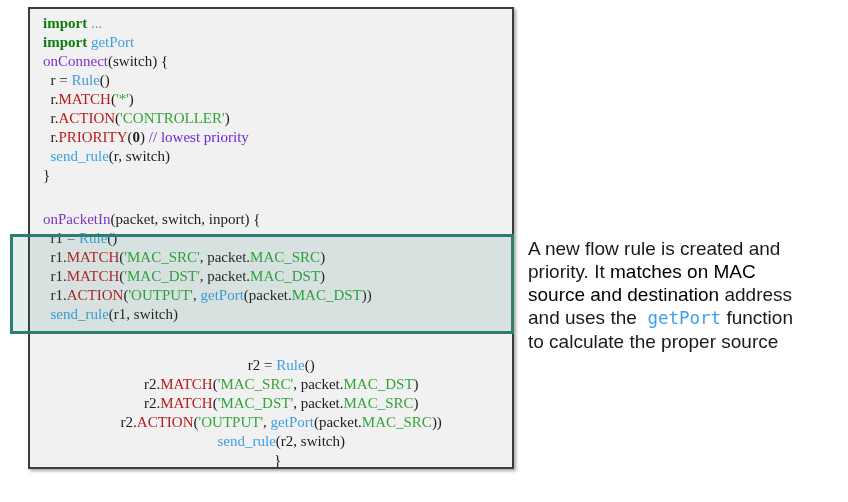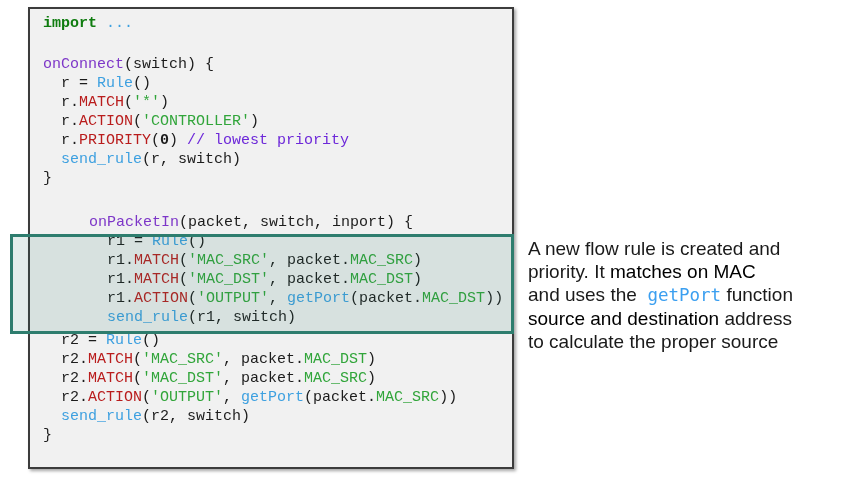--- a/index.html
+++ b/index.html
@@ -20,27 +20,27 @@
     width: 486px;
     height: 462px;
     box-sizing: border-box;
     background: #f1f1f1;
     border: 2px solid #3c3c3c;
     box-shadow: 2px 2px 3px rgba(0,0,0,0.35);
     padding: 5px 0 0 13px;
     overflow: hidden;
   }
   .code-block { white-space: pre; }
-  .block-b { margin-top: 22px; }
-  .block-c { margin-top: 25px; margin-left: 46px; }
-  .block-d { margin-top: 4px; }
+  .block-b { margin-top: 0; }
+  .block-c { margin-top: 25px; }
+  .block-d { margin-top: 32px; text-align: center; }
   .code-line {
     height: 19px;
     line-height: 19px;
-    font-family: Liberation Mono, monospace;
+    font-family: Liberation Serif, serif;
     font-size: 15px;
     white-space: pre;
     color: #1c1c1c;
   }
   .c-pln { color: #1c1c1c; }
   .c-kw  { color: #0f7c0f; font-weight: bold; }
   .c-fn  { color: #7d36c8; }
   .c-blu { color: #3da0e0; }
   .c-red { color: #b91c1c; }
   .c-str { color: #31a53a; }
@@ -80,29 +80,29 @@
     font-family: "DejaVu Sans Mono", "Liberation Mono", monospace;
     font-size: 17.5px;
   }
 </style>
 </head>
 <body>
 
 <div class="stage">
 
   <div class="code-panel">
-    <div class="code-block block-a"><div class="code-line"><span class="c-kw">import</span><span class="c-pln"> </span><span class="c-blu">...</span></div></div>
+    <div class="code-block block-a"><div class="code-line"><span class="c-kw">import</span><span class="c-pln"> </span><span class="c-blu">...</span></div><div class="code-line"><span class="c-kw">import</span><span class="c-pln"> </span><span class="c-blu">getPort</span></div></div>
     <div class="code-block block-b"><div class="code-line"><span class="c-fn">onConnect</span><span class="c-pln">(switch) {</span></div><div class="code-line"><span class="c-pln">  r = </span><span class="c-blu">Rule</span><span class="c-pln">()</span></div><div class="code-line"><span class="c-pln">  r.</span><span class="c-red">MATCH</span><span class="c-pln">(</span><span class="c-str">'*'</span><span class="c-pln">)</span></div><div class="code-line"><span class="c-pln">  r.</span><span class="c-red">ACTION</span><span class="c-pln">(</span><span class="c-str">'CONTROLLER'</span><span class="c-pln">)</span></div><div class="code-line"><span class="c-pln">  r.</span><span class="c-red">PRIORITY</span><span class="c-pln">(</span><span class="c-num">0</span><span class="c-pln">) </span><span class="c-com">// lowest priority</span></div><div class="code-line"><span class="c-pln">  </span><span class="c-blu">send_rule</span><span class="c-pln">(r, switch)</span></div><div class="code-line"><span class="c-pln">}</span></div></div>
     <div class="code-block block-c"><div class="code-line"><span class="c-fn">onPacketIn</span><span class="c-pln">(packet, switch, inport) {</span></div><div class="code-line"><span class="c-pln">  r1 = </span><span class="c-blu">Rule</span><span class="c-pln">()</span></div><div class="code-line"><span class="c-pln">  r1.</span><span class="c-red">MATCH</span><span class="c-pln">(</span><span class="c-str">'MAC_SRC'</span><span class="c-pln">, packet.</span><span class="c-str">MAC_SRC</span><span class="c-pln">)</span></div><div class="code-line"><span class="c-pln">  r1.</span><span class="c-red">MATCH</span><span class="c-pln">(</span><span class="c-str">'MAC_DST'</span><span class="c-pln">, packet.</span><span class="c-str">MAC_DST</span><span class="c-pln">)</span></div><div class="code-line"><span class="c-pln">  r1.</span><span class="c-red">ACTION</span><span class="c-pln">(</span><span class="c-str">'OUTPUT'</span><span class="c-pln">, </span><span class="c-blu">getPort</span><span class="c-pln">(packet.</span><span class="c-str">MAC_DST</span><span class="c-pln">))</span></div><div class="code-line"><span class="c-pln">  </span><span class="c-blu">send_rule</span><span class="c-pln">(r1, switch)</span></div></div>
     <div class="code-block block-d"><div class="code-line"><span class="c-pln">  r2 = </span><span class="c-blu">Rule</span><span class="c-pln">()</span></div><div class="code-line"><span class="c-pln">  r2.</span><span class="c-red">MATCH</span><span class="c-pln">(</span><span class="c-str">'MAC_SRC'</span><span class="c-pln">, packet.</span><span class="c-str">MAC_DST</span><span class="c-pln">)</span></div><div class="code-line"><span class="c-pln">  r2.</span><span class="c-red">MATCH</span><span class="c-pln">(</span><span class="c-str">'MAC_DST'</span><span class="c-pln">, packet.</span><span class="c-str">MAC_SRC</span><span class="c-pln">)</span></div><div class="code-line"><span class="c-pln">  r2.</span><span class="c-red">ACTION</span><span class="c-pln">(</span><span class="c-str">'OUTPUT'</span><span class="c-pln">, </span><span class="c-blu">getPort</span><span class="c-pln">(packet.</span><span class="c-str">MAC_SRC</span><span class="c-pln">))</span></div><div class="code-line"><span class="c-pln">  </span><span class="c-blu">send_rule</span><span class="c-pln">(r2, switch)</span></div><div class="code-line"><span class="c-pln">}</span></div></div>
   </div>
 
   <div class="highlight-box"></div>
 
   <div class="explanation">
       <div class="exp-line"><span class="t-plain">A new flow rule is created and</span></div>
       <div class="exp-line"><span class="t-plain">priority. It </span><span class="t-teal">matches on MAC</span></div>
+      <div class="exp-line"><span class="t-teal">source and destination</span><span class="t-plain"> address</span></div>
       <div class="exp-line"><span class="t-plain">and uses the  </span><span class="t-code">getPort</span><span class="t-plain"> function</span></div>
-      <div class="exp-line"><span class="t-teal">source and destination</span><span class="t-plain"> address</span></div>
       <div class="exp-line"><span class="t-plain">to calculate the proper source</span></div>
     </div>
 
 </div>
 
 </body></html>

